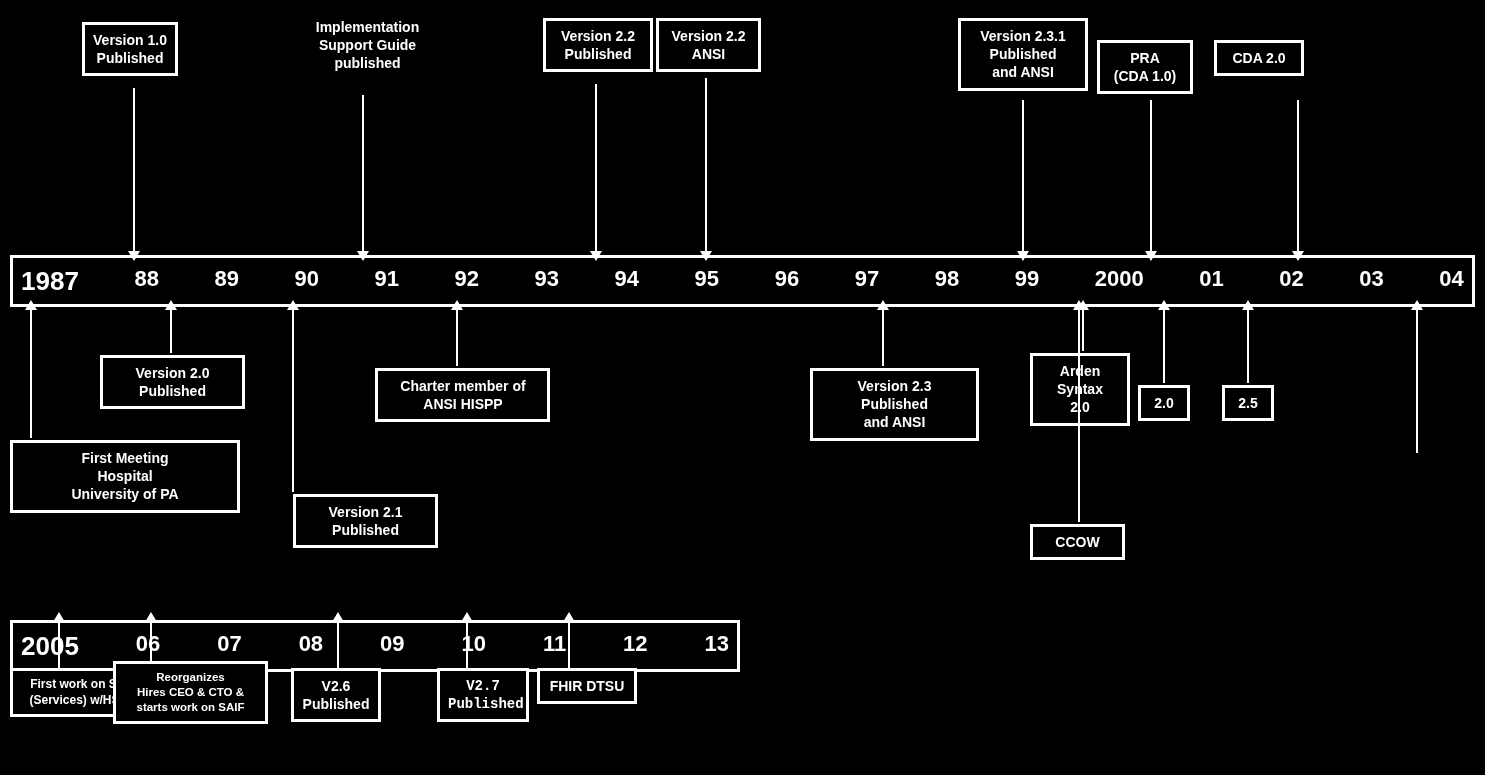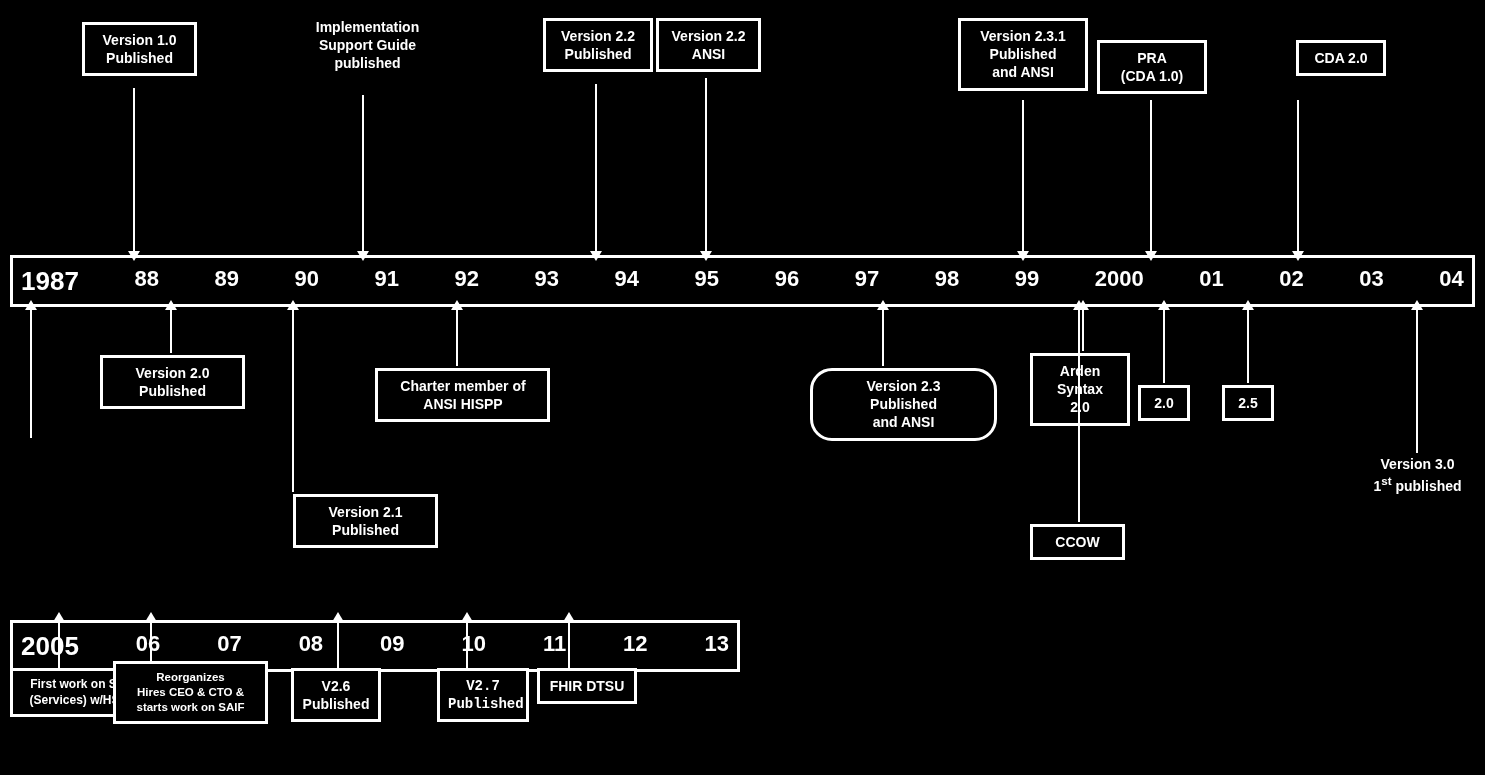--- a/index.html
+++ b/index.html
@@ -141,21 +141,21 @@
       <span class="year-label">07</span>
       <span class="year-label">08</span>
       <span class="year-label">09</span>
       <span class="year-label">10</span>
       <span class="year-label">11</span>
       <span class="year-label">12</span>
       <span class="year-label">13</span>
     </div>
   </div>
 
-  <div class="event-box" style="left:82px;top:22px;width:115px;">
+  <div class="event-box" style="left:82px;top:22px;width:96px;">
     <span>Version 1.0<br>Published</span>
   </div>
 
   <div class="arrow-line arrow-down" style="left:133px;top:88px;height:165px;"></div>
 
   <div class="event-label" style="left:295px;top:18px;width:145px;">
     <span>Implementation<br>Support Guide<br>published</span>
   </div>
 
   <div class="arrow-line arrow-down" style="left:362px;top:95px;height:158px;"></div>
@@ -171,54 +171,57 @@
   </div>
 
   <div class="arrow-line arrow-down" style="left:705px;top:78px;height:175px;"></div>
 
   <div class="event-box" style="left:958px;top:18px;width:130px;">
     <span>Version 2.3.1<br>Published<br>and ANSI</span>
   </div>
 
   <div class="arrow-line arrow-down" style="left:1022px;top:100px;height:153px;"></div>
 
-  <div class="event-box" style="left:1097px;top:40px;width:110px;">
+  <div class="event-box" style="left:1097px;top:40px;width:96px;">
     <span>PRA<br>(CDA 1.0)</span>
   </div>
 
   <div class="arrow-line arrow-down" style="left:1150px;top:100px;height:153px;"></div>
 
-  <div class="event-box" style="left:1296px;top:40px;width:90px;">
+  <div class="event-box" style="left:1214px;top:40px;width:90px;">
     <span>CDA 2.0</span>
   </div>
 
   <div class="arrow-line arrow-down" style="left:1297px;top:100px;height:153px;"></div>
 
   <div class="arrow-line arrow-up" style="left:30px;top:308px;height:130px;"></div>
 
+  <div class="event-box" style="left:10px;top:440px;width:230px;">
+    <span>First Meeting<br>Hospital<br>University of PA</span>
+  </div>
 
   <div class="event-box" style="left:100px;top:355px;width:145px;">
     <span>Version 2.0<br>Published</span>
   </div>
 
   <div class="arrow-line arrow-up" style="left:170px;top:308px;height:45px;"></div>
 
   <div class="event-box" style="left:293px;top:494px;width:145px;">
     <span>Version 2.1<br>Published</span>
   </div>
 
   <div class="arrow-line arrow-up" style="left:292px;top:308px;height:184px;"></div>
 
   <div class="event-box" style="left:375px;top:368px;width:175px;padding-left:9px;">
     <span>Charter member of<br>ANSI HISPP</span>
   </div>
 
   <div class="arrow-line arrow-up" style="left:456px;top:308px;height:58px;"></div>
 
-  <div class="event-box" style="left:810px;top:368px;width:187px;border-radius:22px;">
+  <div class="event-box" style="left:810px;top:368px;width:169px;">
     <span>Version 2.3<br>Published<br>and ANSI</span>
   </div>
 
   <div class="arrow-line arrow-up" style="left:882px;top:308px;height:58px;"></div>
 
   <div class="event-box" style="left:1030px;top:353px;width:100px;">
     <span>Arden<br>Syntax<br>2.0</span>
   </div>
 
   <div class="arrow-line arrow-up" style="left:1082px;top:308px;height:43px;"></div>
@@ -234,23 +237,20 @@
   </div>
 
   <div class="arrow-line arrow-up" style="left:1078px;top:308px;height:214px;"></div>
 
   <div class="event-box" style="left:1222px;top:385px;width:52px;">
     <span>2.5</span>
   </div>
 
   <div class="arrow-line arrow-up" style="left:1247px;top:308px;height:75px;"></div>
 
-  <div class="event-label" style="left:1355px;top:455px;width:125px;">
-    <span>Version 3.0<br>1<sup>st</sup> published</span>
-  </div>
 
   <div class="arrow-line arrow-up" style="left:1416px;top:308px;height:145px;"></div>
 
   <div class="arrow-line arrow-up" style="left:58px;top:620px;height:50px;"></div>
 
   <div class="event-box" style="left:10px;top:668px;width:145px;font-size:12px;">
     <span>First work on SOA<br>(Services) w/HSSP</span>
   </div>
 
   <div class="arrow-line arrow-up" style="left:150px;top:620px;height:43px;"></div>

